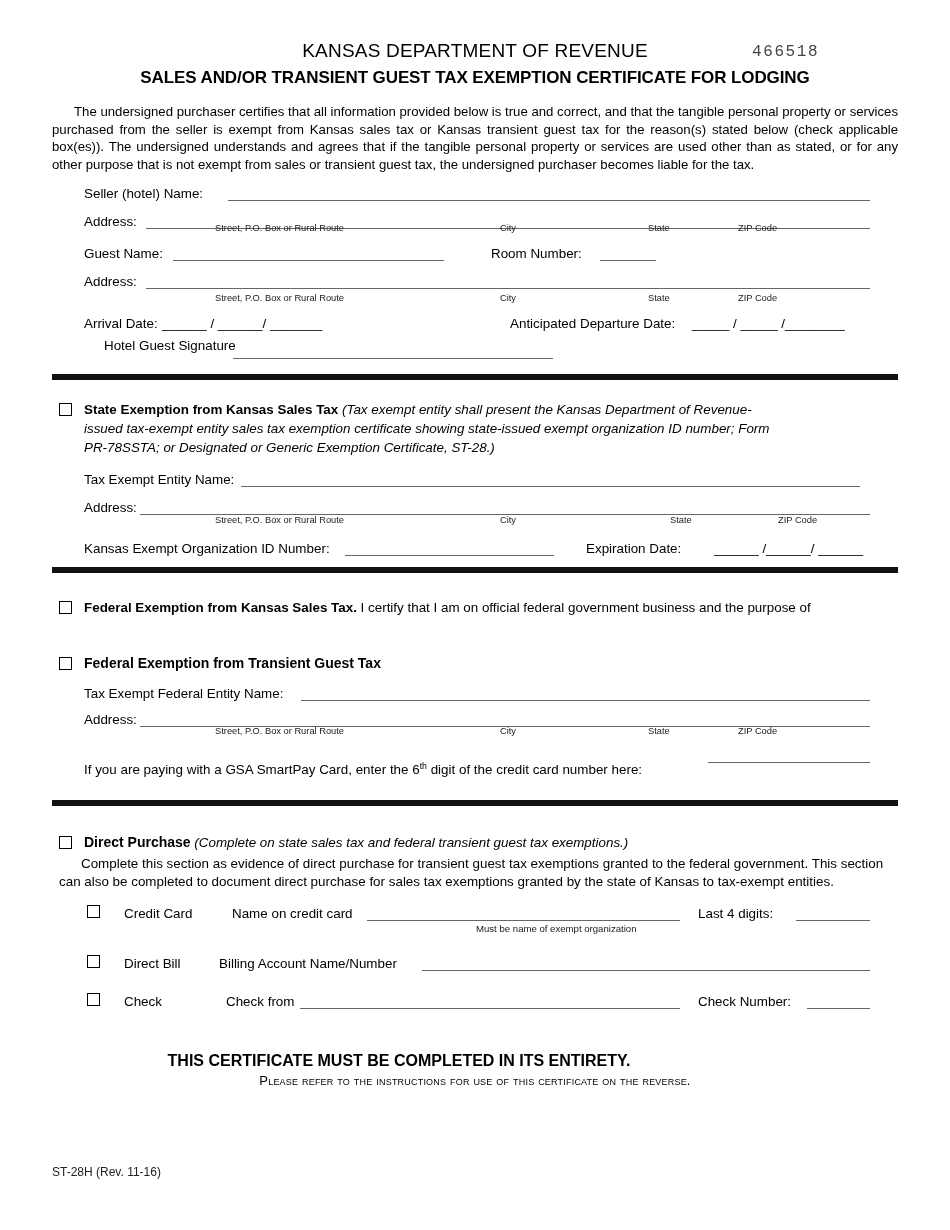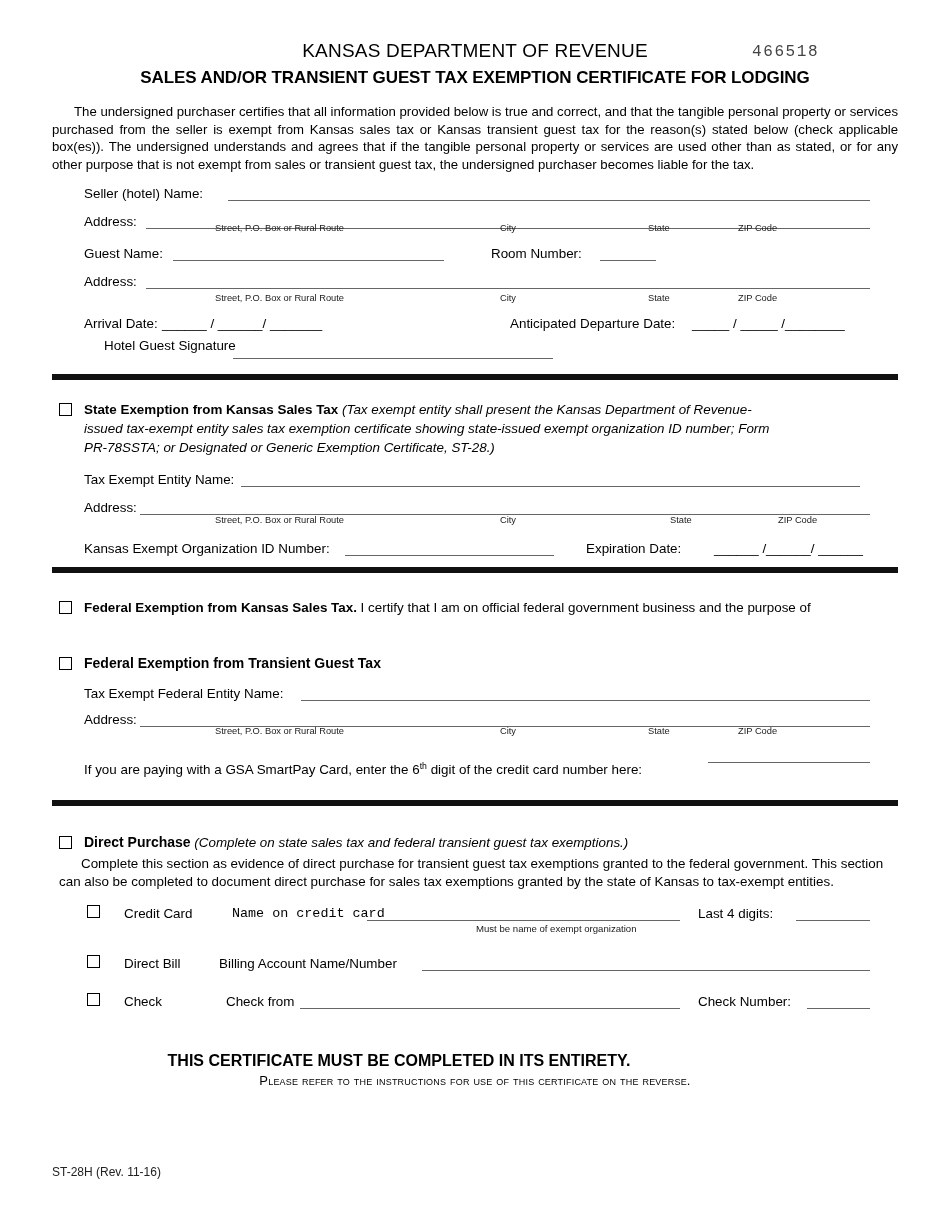--- a/index.html
+++ b/index.html
@@ -242,21 +242,21 @@
     <span class="ital">(Complete on state sales tax and federal transient guest tax exemptions.)</span>
   </div>
   <div class="blk" style="top:855px; left:59px; width:846px; line-height:18px;">
     <span style="padding-left:22px;">Complete this section as evidence of direct purchase for transient guest tax exemptions granted to the federal government. This section</span>
     <br>
     <span>can also be completed to document direct purchase for sales tax exemptions granted by the state of Kansas to tax-exempt entities.</span>
   </div>
 
   <div class="cbox" style="top:905px; left:87px;"></div>
   <div class="t" style="top:906px; left:124px;">Credit Card</div>
-  <div class="t" style="top:906px; left:232px;font-family:Liberation Mono, monospace;">Name on credit card</div>
+  <div class="t" style="top:906px; left:232px;">Name on credit card</div>
   <div class="uline" style="top:920px; left:367px; width:313px;"></div>
   <div class="sub" style="top:923px; left:433px; font-size:9.6px;margin-left:43px;">Must be name of exempt organization</div>
   <div class="t" style="top:906px; left:698px;">Last 4 digits:</div>
   <div class="uline" style="top:920px; left:796px; width:74px;"></div>
 
   <div class="cbox" style="top:955px; left:87px;"></div>
   <div class="t" style="top:956px; left:124px;">Direct Bill</div>
   <div class="t" style="top:956px; left:219px;text-align:center;">Billing Account Name/Number</div>
   <div class="uline" style="top:970px; left:422px; width:448px;"></div>
 

